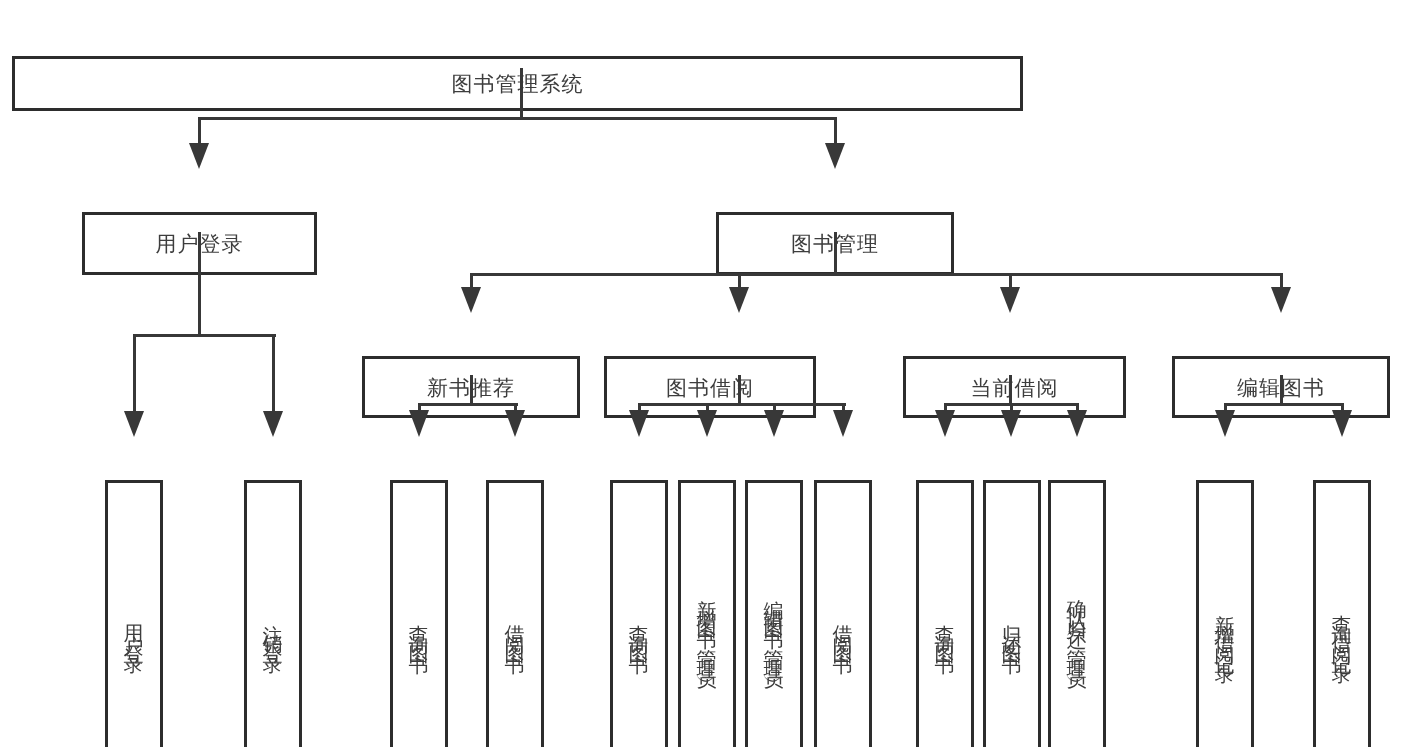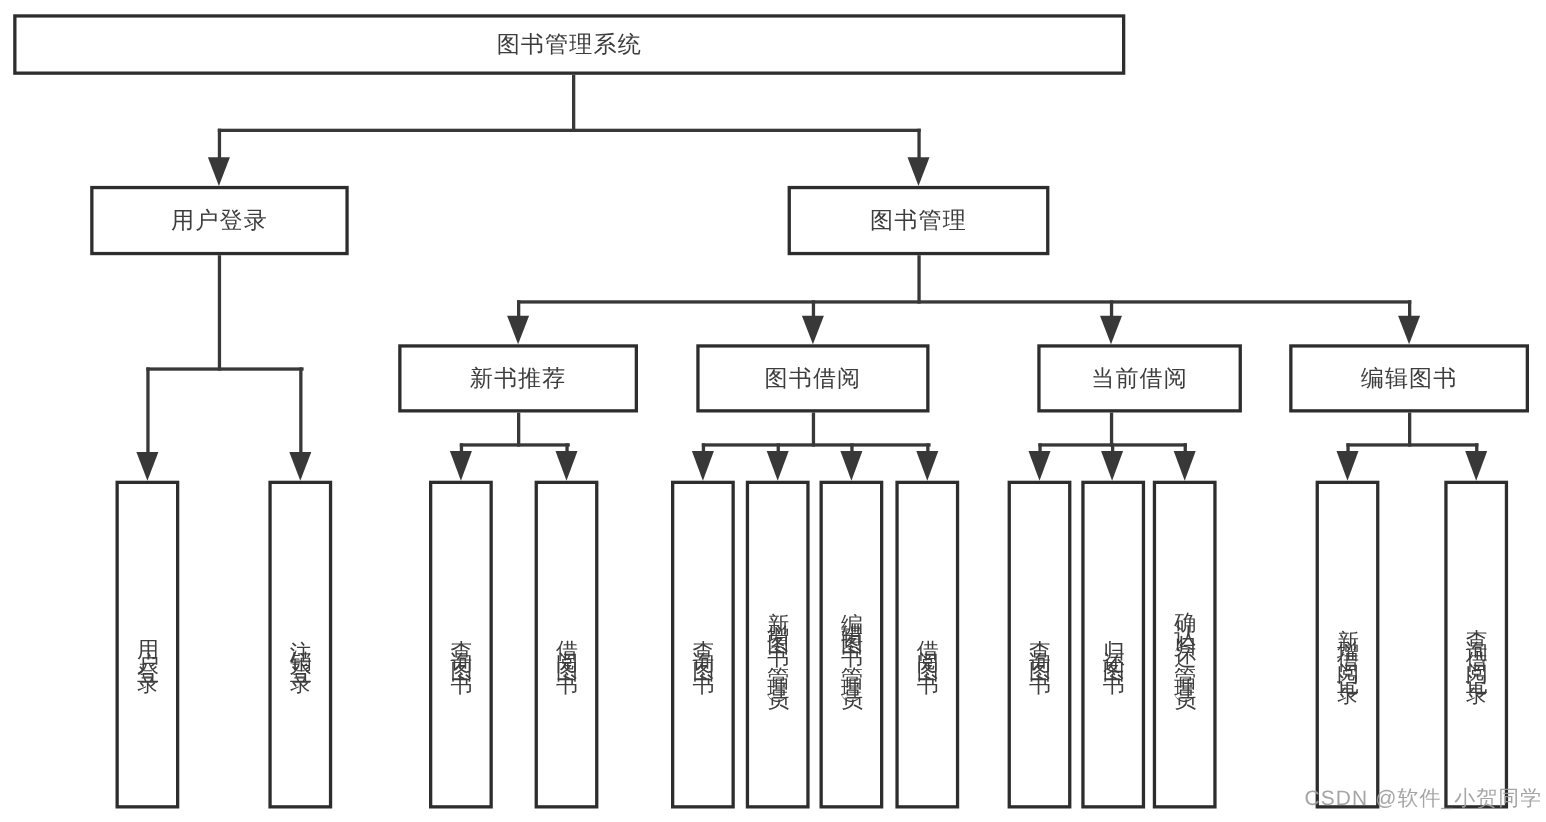--- a/index.html
+++ b/index.html
@@ -19,20 +19,21 @@
   }
   .box{
     position:absolute;
     box-sizing:border-box;
     border:3px solid var(--border);
     background:#fff;
     color:var(--text);
     display:flex;align-items:center;justify-content:center;
     font-size:21px;
     line-height:1;
+    margin-top:43px;
   }
   .h-box{letter-spacing:1px;}
   .v-box{
     writing-mode:vertical-rl;
     text-orientation:mixed;
     letter-spacing:10px;
     font-size:20px;
   }
   .vl{position:absolute;width:3px;background:var(--line);}
   .hl{position:absolute;height:3px;background:var(--line);}
@@ -58,22 +59,22 @@
 <body>
 
 <div id="canvas">
 
   <div class="box h-box" style="left:12px;top:13px;width:1011px;height:55px">图书管理系统</div>
 
   <div class="box h-box" style="left:82px;top:169px;width:235px;height:63px">用户登录</div>
   <div class="box h-box" style="left:362px;top:313px;width:218px;height:62px">新书推荐</div>
 
   <div class="box h-box" style="left:716px;top:169px;width:238px;height:63px">图书管理</div>
-  <div class="box h-box" style="left:633px;top:313px;width:212px;height:62px">图书借阅</div>
-  <div class="box h-box" style="left:943px;top:313px;width:186px;height:62px">当前借阅</div>
+  <div class="box h-box" style="left:604px;top:313px;width:212px;height:62px">图书借阅</div>
+  <div class="box h-box" style="left:903px;top:313px;width:223px;height:62px">当前借阅</div>
   <div class="box h-box" style="left:1172px;top:313px;width:218px;height:62px">编辑图书</div>
 
   <div class="box v-box" style="left:105px;top:437px;width:58px;height:298px">用户登录</div>
   <div class="box v-box" style="left:244px;top:437px;width:58px;height:298px">注销登录</div>
 
   <div class="box v-box" style="left:390px;top:437px;width:58px;height:298px">查询图书</div>
   <div class="box v-box" style="left:486px;top:437px;width:58px;height:298px">借阅图书</div>
 
   <div class="box v-box" style="left:610px;top:437px;width:58px;height:298px">查询图书</div>
   <div class="box v-box" style="left:678px;top:437px;width:58px;height:298px">新增图书（管理员）</div>
@@ -139,15 +140,14 @@
   <div class="vl" style="left:1076px;top:403px;height:9px"></div>
   <div class="arr arr-27" style="left:1067px;top:410px"></div>
 
   <div class="vl" style="left:1280px;top:375px;height:31px"></div>
   <div class="hl" style="left:1224px;top:403px;width:120px"></div>
   <div class="vl" style="left:1224px;top:403px;height:9px"></div>
   <div class="arr arr-27" style="left:1215px;top:410px"></div>
   <div class="vl" style="left:1341px;top:403px;height:9px"></div>
   <div class="arr arr-27" style="left:1332px;top:410px"></div>
 
-  <div class="watermark">CSDN @软件_小贺同学</div>
 
 </div>
 
 </body></html>

